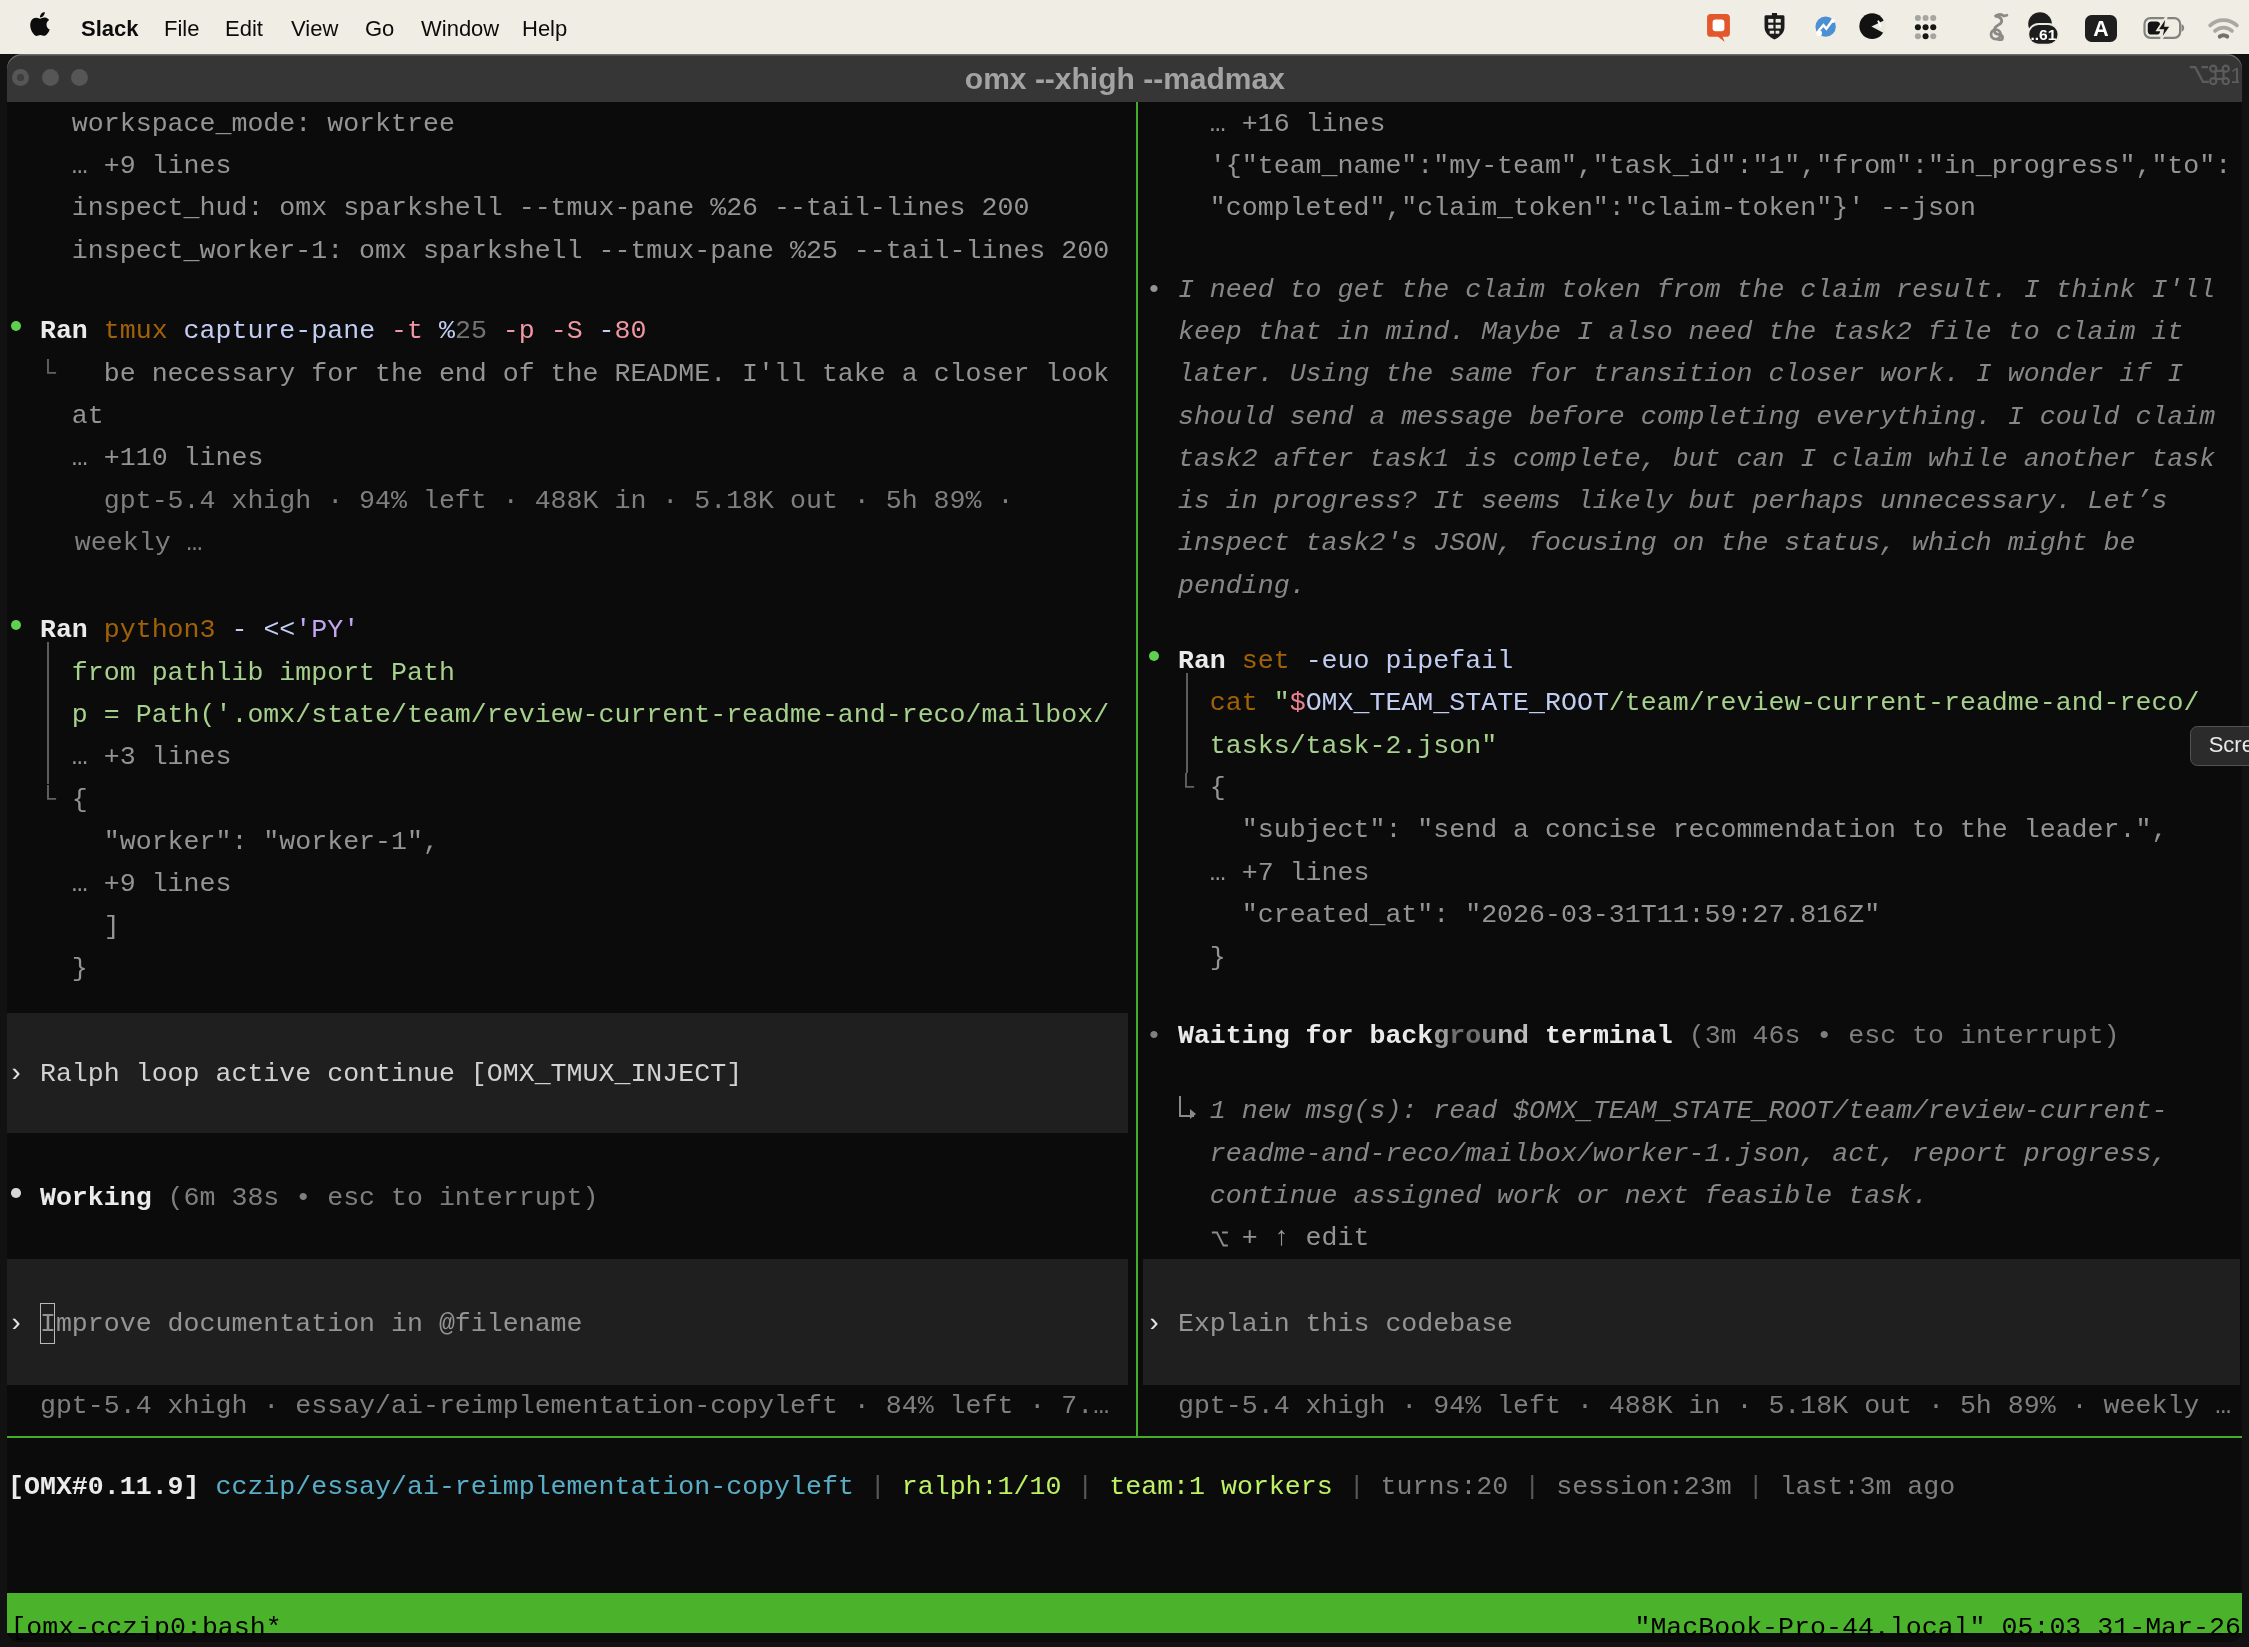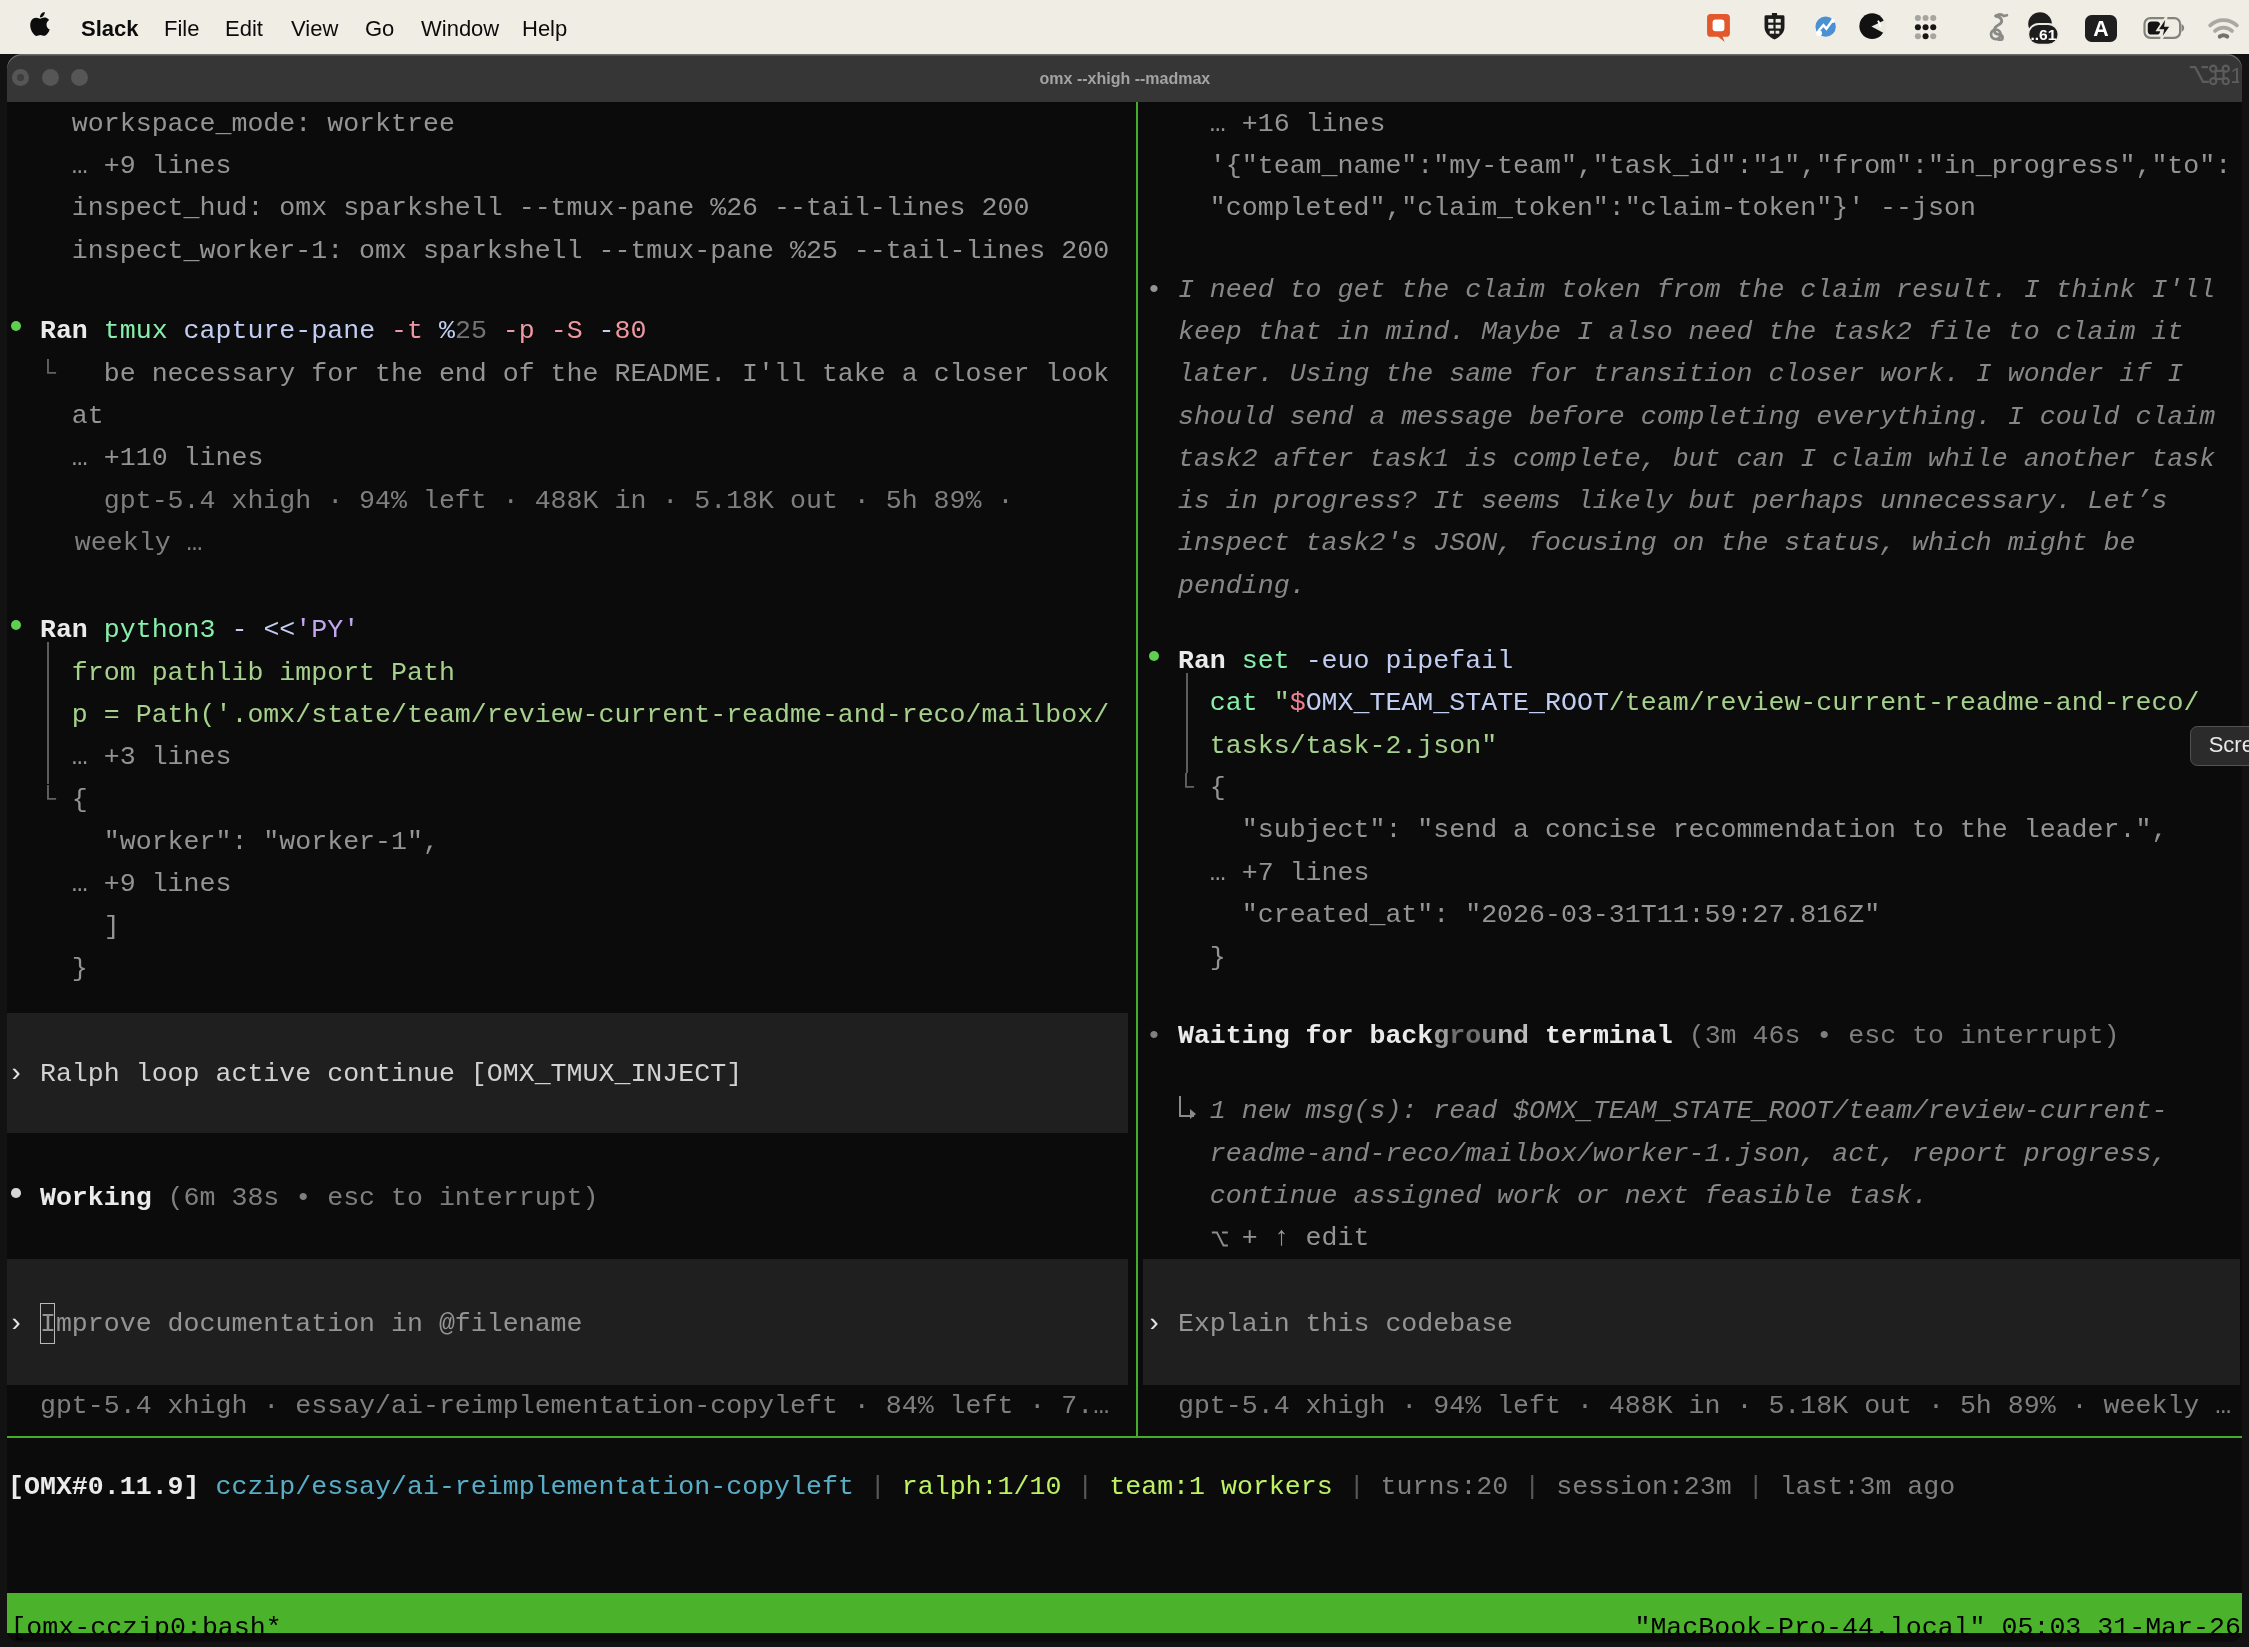--- a/index.html
+++ b/index.html
@@ -6,24 +6,24 @@
  font-family:"Liberation Sans",sans-serif;}
 #menubar{position:absolute;left:0;top:0;width:2250px;height:54px;background:#f0EDe4;}
 .mi{position:absolute;top:0;height:54px;line-height:57px;font-size:22px;color:#0c0c0c;}
 .mib{font-weight:700;}
 #win{position:absolute;left:7.4px;top:54px;width:2235px;height:1588px;background:#0b0b0b;
  border-radius:14.8px 14.8px 11.8px 11.8px;overflow:hidden;}
 #titlebar{position:absolute;left:0;top:0;width:2235px;height:48px;background:#363636;
  box-shadow:inset 0 1.5px 0 #6a6a6a;}
 .tl{position:absolute;top:69px;width:17px;height:17px;border-radius:50%;background:#565656;}
 #title{position:absolute;top:54px;left:7.4px;width:2235px;height:48px;text-align:center;line-height:49px;
- font-size:16px;font-weight:700;color:#a3a3a3;}
+ font-size:30px;font-weight:700;color:#a3a3a3;}
 .ml{position:absolute;font:26.6px/42px "Liberation Mono",monospace;white-space:pre;color:#949494;}
 .w{color:#ebebeb;font-weight:700;}
-.bl{color:#86efac;margin-top:11px;}
+.bl{color:#a16207;margin-top:11px;}
 .lv{color:#c2cdf2;}
 .pk{color:#ef97a2;}
 .orn{color:#737373;}
 .gn{color:#a6d18c;}
 .pu{color:#c3a6ef;}
 .dol{color:#ee8090;}
 .dg{color:#626262;}
 .dim{color:#7f7f7f;}
 .it{font-style:italic;color:#878787;}
 .wb{color:#e2e2e2;}

